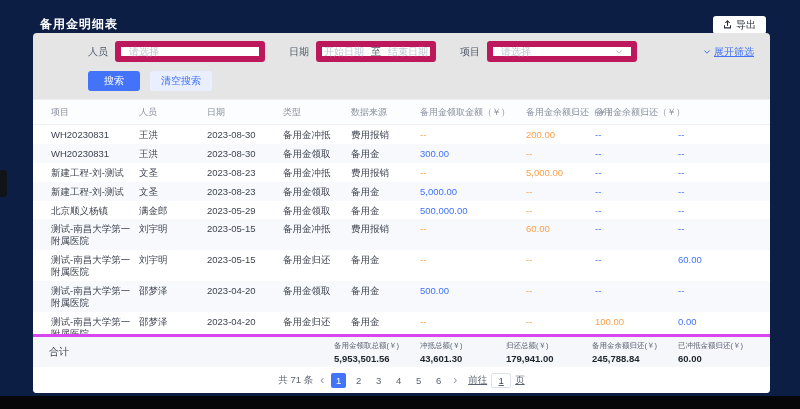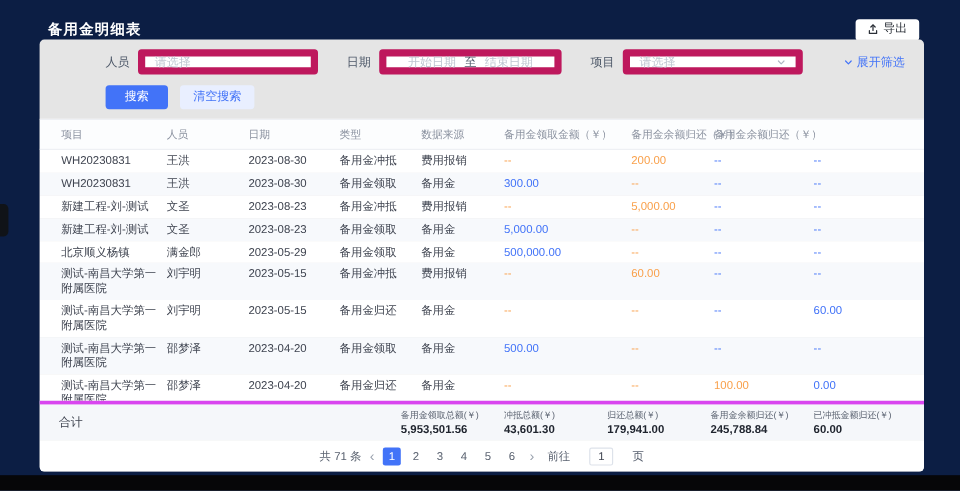--- a/index.html
+++ b/index.html
@@ -25,26 +25,26 @@
   
   .card{position:absolute;left:33px;top:33px;width:737px;height:360px;background:#e5e5e5;border-radius:4px;
     display:flex;flex-direction:column;overflow:hidden;}
   
   .filters{display:flex;align-items:center;padding:8px 16px 3px 55px;font-size:10px;}
   .f-group{display:flex;align-items:center;gap:7px;margin-right:24px;}
   .f-label{color:#4e5969;white-space:nowrap;}
   .f-input{border:6px solid #be185d;border-radius:3px;height:21px;display:flex;align-items:center;
     padding:0 8px;background:#fff;cursor:pointer;}
   .f-person{width:150px;}
-  .f-date{width:152px;justify-content:center;}
+  .f-date{width:120px;justify-content:center;}
   .f-sel{width:150px;justify-content:space-between;}
   .ph{color:#bfc6d1;white-space:nowrap;}
   .sep{color:#4e5969;margin:0 7px;}
   .caret{color:#b0b7c3;display:flex;}
-  .expand{margin-left:auto;color:var(--accent);display:flex;align-items:center;gap:3px;font-size:10px;cursor:pointer;white-space:nowrap;}
+  .expand{margin-left:auto;color:var(--accent);display:flex;align-items:center;gap:3px;font-size:10px;cursor:pointer;white-space:nowrap;text-decoration:underline;}
   
   .btn-row{display:flex;gap:10px;padding:6px 16px 8px 55px;}
   .btn-primary{background:var(--accent);color:#fff;border:none;border-radius:3px;font-size:10px;
     padding:5px 16px;cursor:pointer;font-family:inherit;line-height:1;}
   .btn-ghost{background:#e9efff;color:var(--accent);border:none;border-radius:3px;font-size:10px;
     padding:5px 11px;cursor:pointer;font-family:inherit;line-height:1;}
   
   .gridrow{display:grid;grid-template-columns:88px 68px 76px 68px 69px 106px 69px 83px 1fr;padding:0 6px 0 16px;}
   .thead{border-top:1px solid #eef0f4;border-bottom:1px solid #eef0f4;background:#fcfdfe;flex:none;}
   .hcell{font-size:9px;color:#8a919f;padding:6px 2px 5px;white-space:nowrap;overflow:visible;}
@@ -62,21 +62,21 @@
   .s-label{font-size:7.5px;color:#5a6270;white-space:nowrap;}
   .s-value{font-size:9.5px;font-weight:bold;color:#1f242e;margin-top:2px;white-space:nowrap;}
   
   .pager{height:26px;display:flex;align-items:center;justify-content:center;gap:7px;
     font-size:9.5px;color:#5a6270;background:#fff;flex:none;}
   .pages{display:flex;gap:5px;}
   .pg-btn{min-width:15px;height:15px;display:inline-flex;align-items:center;justify-content:center;
     border-radius:2px;cursor:pointer;color:#5a6270;}
   .pg-btn.active{background:var(--accent);color:#fff;}
   .chev{color:#9aa2ae;font-size:12px;cursor:pointer;line-height:1;}
-  .goto{display:flex;align-items:center;gap:16px;margin-left:4px;}
+  .goto{display:flex;align-items:center;gap:4px;margin-left:4px;text-decoration:underline;}
   .goto-input{border:1px solid #dde2ea;border-radius:2px;min-width:20px;height:15px;display:inline-flex;
     align-items:center;justify-content:center;color:#3f4450;cursor:text;}
   
   .bottom-strip{position:absolute;left:0;bottom:0;width:800px;height:13px;background:#060608;}
 </style>
 </head>
 <body>
 
 <div class="topbar">
   <div class="title">备用金明细表</div>

